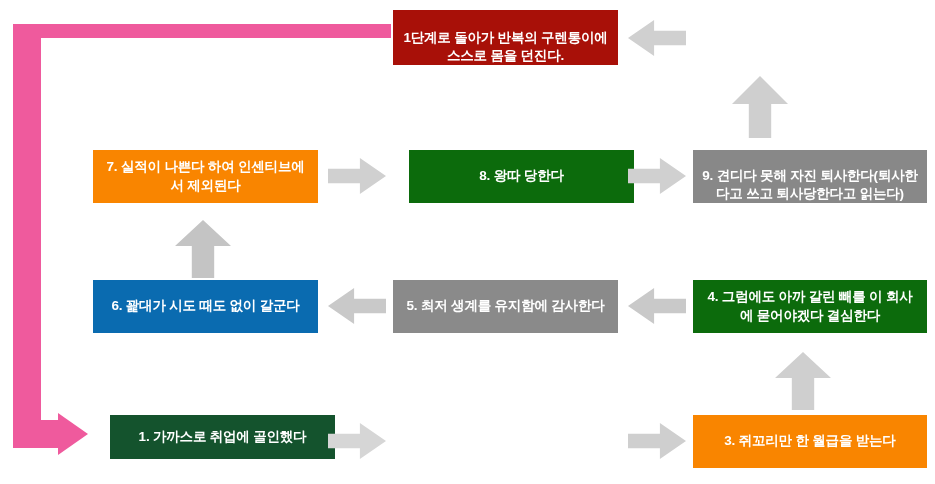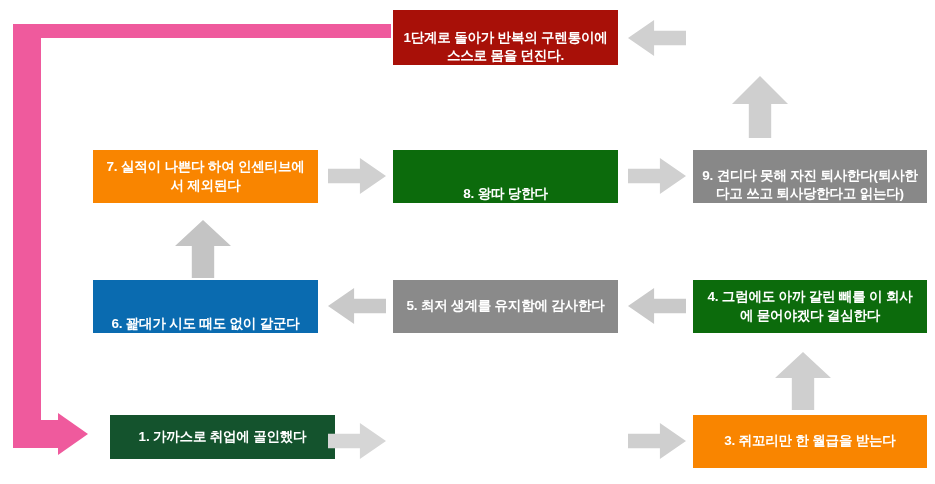--- a/index.html
+++ b/index.html
@@ -72,33 +72,33 @@
 
 
   <div class="arrow up" style="left:732px; top:76px; width:56px; height:62px; background:#cfcfcf;"></div>
 
   <div class="node" style="left:93px; top:150px; width:225px; height:53px; background:#f98500;">
     <span>7. 실적이 나쁜다 하여 인센티브에서 제외된다</span>
   </div>
 
   <div class="arrow right" style="left:328px; top:158px; width:58px; height:36px; background:#d0d0d0;"></div>
 
-  <div class="node" style="left:393px; top:150px; width:225px; height:53px; background:#0c6b0c;align-items:flex-end;">
+  <div class="node" style="left:409px; top:150px; width:225px; height:53px; background:#0c6b0c;">
     <span>8. 왕따 당한다</span>
   </div>
 
   <div class="arrow right" style="left:628px; top:158px; width:58px; height:36px; background:#d0d0d0;"></div>
 
   <div class="node" style="left:693px; top:150px; width:234px; height:53px; background:#888888;align-items:flex-end;">
     <span>9. 견디다 못해 자진 퇴사한다(퇴사한다고 쓰고 퇴사당한다고 읽는다)</span>
   </div>
 
   <div class="arrow up" style="left:175px; top:220px; width:56px; height:58px; background:#c4c4c4;"></div>
 
-  <div class="node" style="left:93px; top:280px; width:225px; height:53px; background:#0a6bb0;align-items:flex-end;">
+  <div class="node" style="left:93px; top:280px; width:225px; height:53px; background:#0a6bb0;">
     <span>6. 꽕대가 시도 때도 없이 갈군다</span>
   </div>
 
   <div class="arrow left" style="left:328px; top:288px; width:58px; height:36px; background:#c9c9c9;"></div>
 
   <div class="node" style="left:393px; top:280px; width:225px; height:53px; background:#8a8a8a;">
     <span>5. 최저 생계를 유지함에 감사한다</span>
   </div>
 
   <div class="arrow left" style="left:628px; top:288px; width:58px; height:36px; background:#c9c9c9;"></div>

